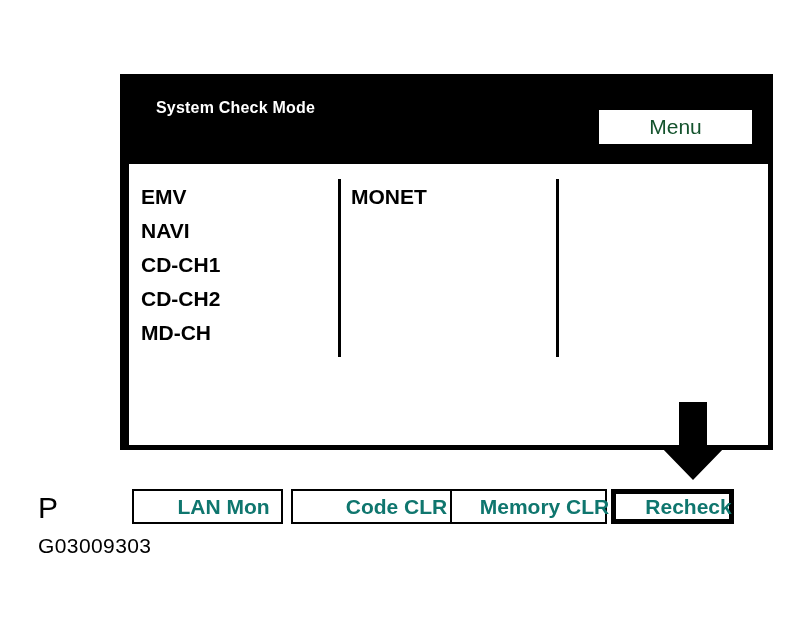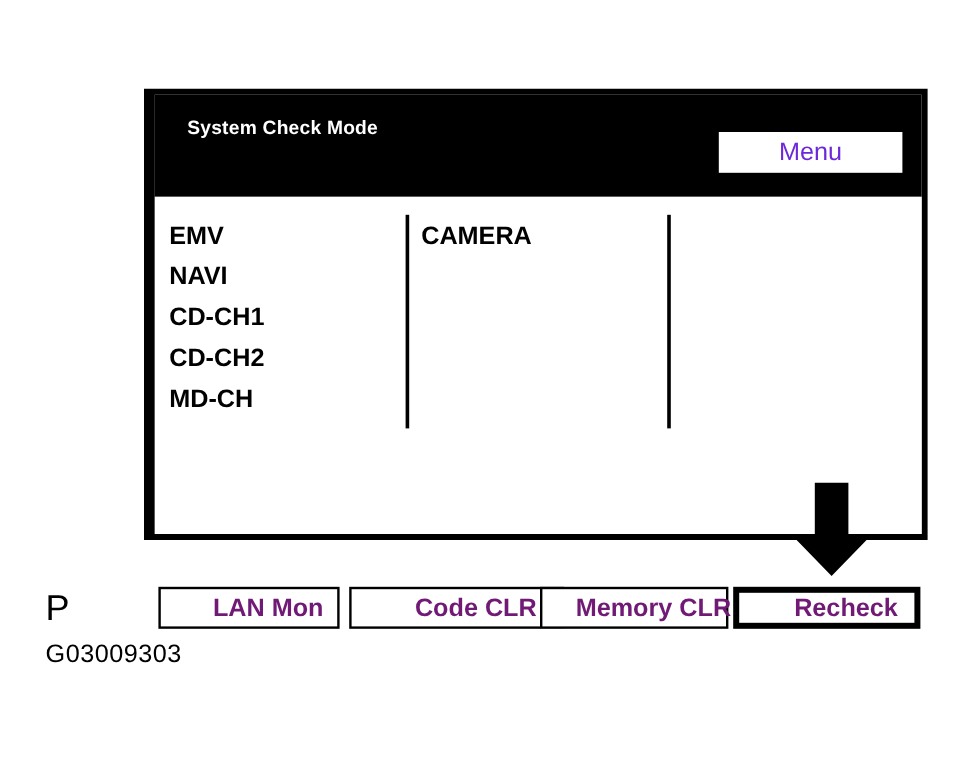--- a/index.html
+++ b/index.html
@@ -50,21 +50,21 @@
     letter-spacing: 0.2px;
     white-space: nowrap;
   }
   #menu-button {
     position: absolute;
     left: 470px;
     top: 31px;
     width: 153px;
     height: 34px;
     background: #ffffff;
-    color: #6d28d9;
+    color: #14532d;
     font-size: 21px;
     display: flex;
     align-items: center;
     justify-content: center;
     box-sizing: border-box;
   }
 
   
   #screen-body {
     position: absolute;
@@ -116,34 +116,34 @@
     left: 0;
     top: 320px;
     width: 639px;
     height: 40px;
   }
   .screen-button {
     position: absolute;
     top: 5px;
     height: 35px;
     background: #ffffff;
-    color: #701a75;
+    color: #0f766e;
     font-size: 21px;
     display: flex;
     align-items: center;
     justify-content: center;
     box-sizing: border-box;
     border: 2px solid #000000;
     white-space: nowrap;
     padding-left: 32px;
   }
   #btn-lan-mon     { left: 3px;   width: 151px; }
   #btn-code-clr    { left: 162px; width: 179px; }
   #btn-memory-clr  { left: 321px; width: 157px; }
-  #btn-recheck     { left: 482px; width: 156px; border-width: 5px; }
+  #btn-recheck     { left: 482px; width: 123px; border-width: 5px; }
 
   
   #caption-block {
     position: absolute;
     left: 38px;
     top: 488px;
     width: 400px;
   }
   #caption-letter {
     font-size: 30px;
@@ -175,21 +175,21 @@
 
     <div class="item-column" id="column-1">
       <div class="item-label">EMV</div>
       <div class="item-label">NAVI</div>
       <div class="item-label">CD-CH1</div>
       <div class="item-label">CD-CH2</div>
       <div class="item-label">MD-CH</div>
     </div>
 
     <div class="item-column" id="column-2">
-      <div class="item-label">CAMERA</div>
+      <div class="item-label">MONET</div>
     </div>
 
     <div id="recheck-arrow">
       <svg width="66" height="78" viewBox="0 0 66 78" xmlns="http://www.w3.org/2000/svg">
         <polygon points="19,0 47,0 47,44 66,44 33,78 0,44 19,44" fill="#000000"></polygon>
       </svg>
     </div>
 
     <div id="button-row">
       <div class="screen-button" id="btn-lan-mon">LAN Mon</div>

